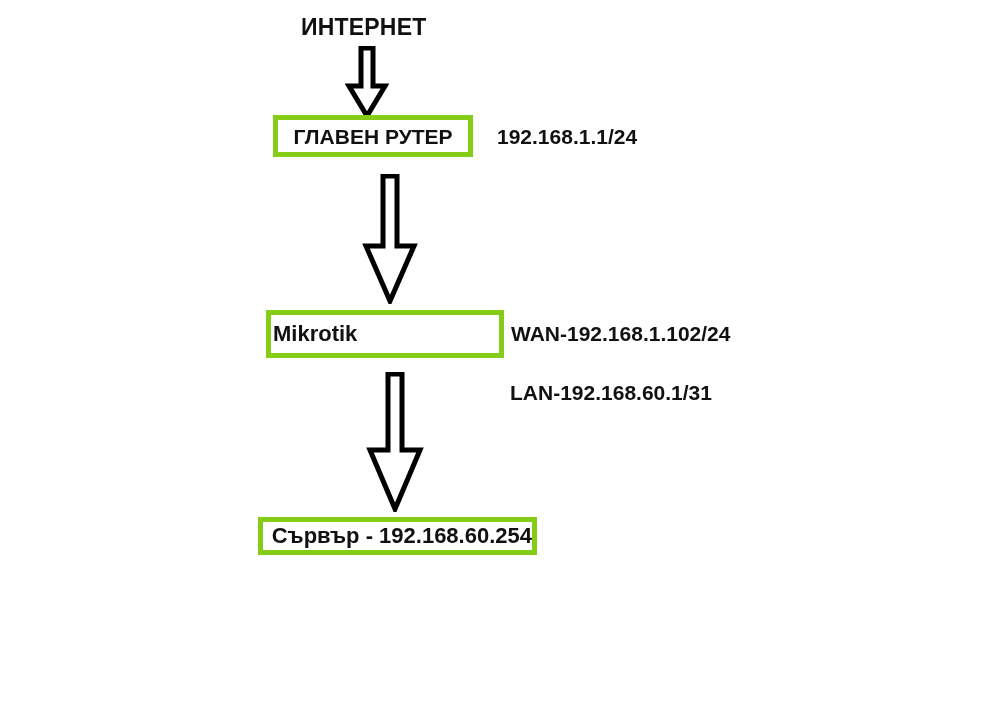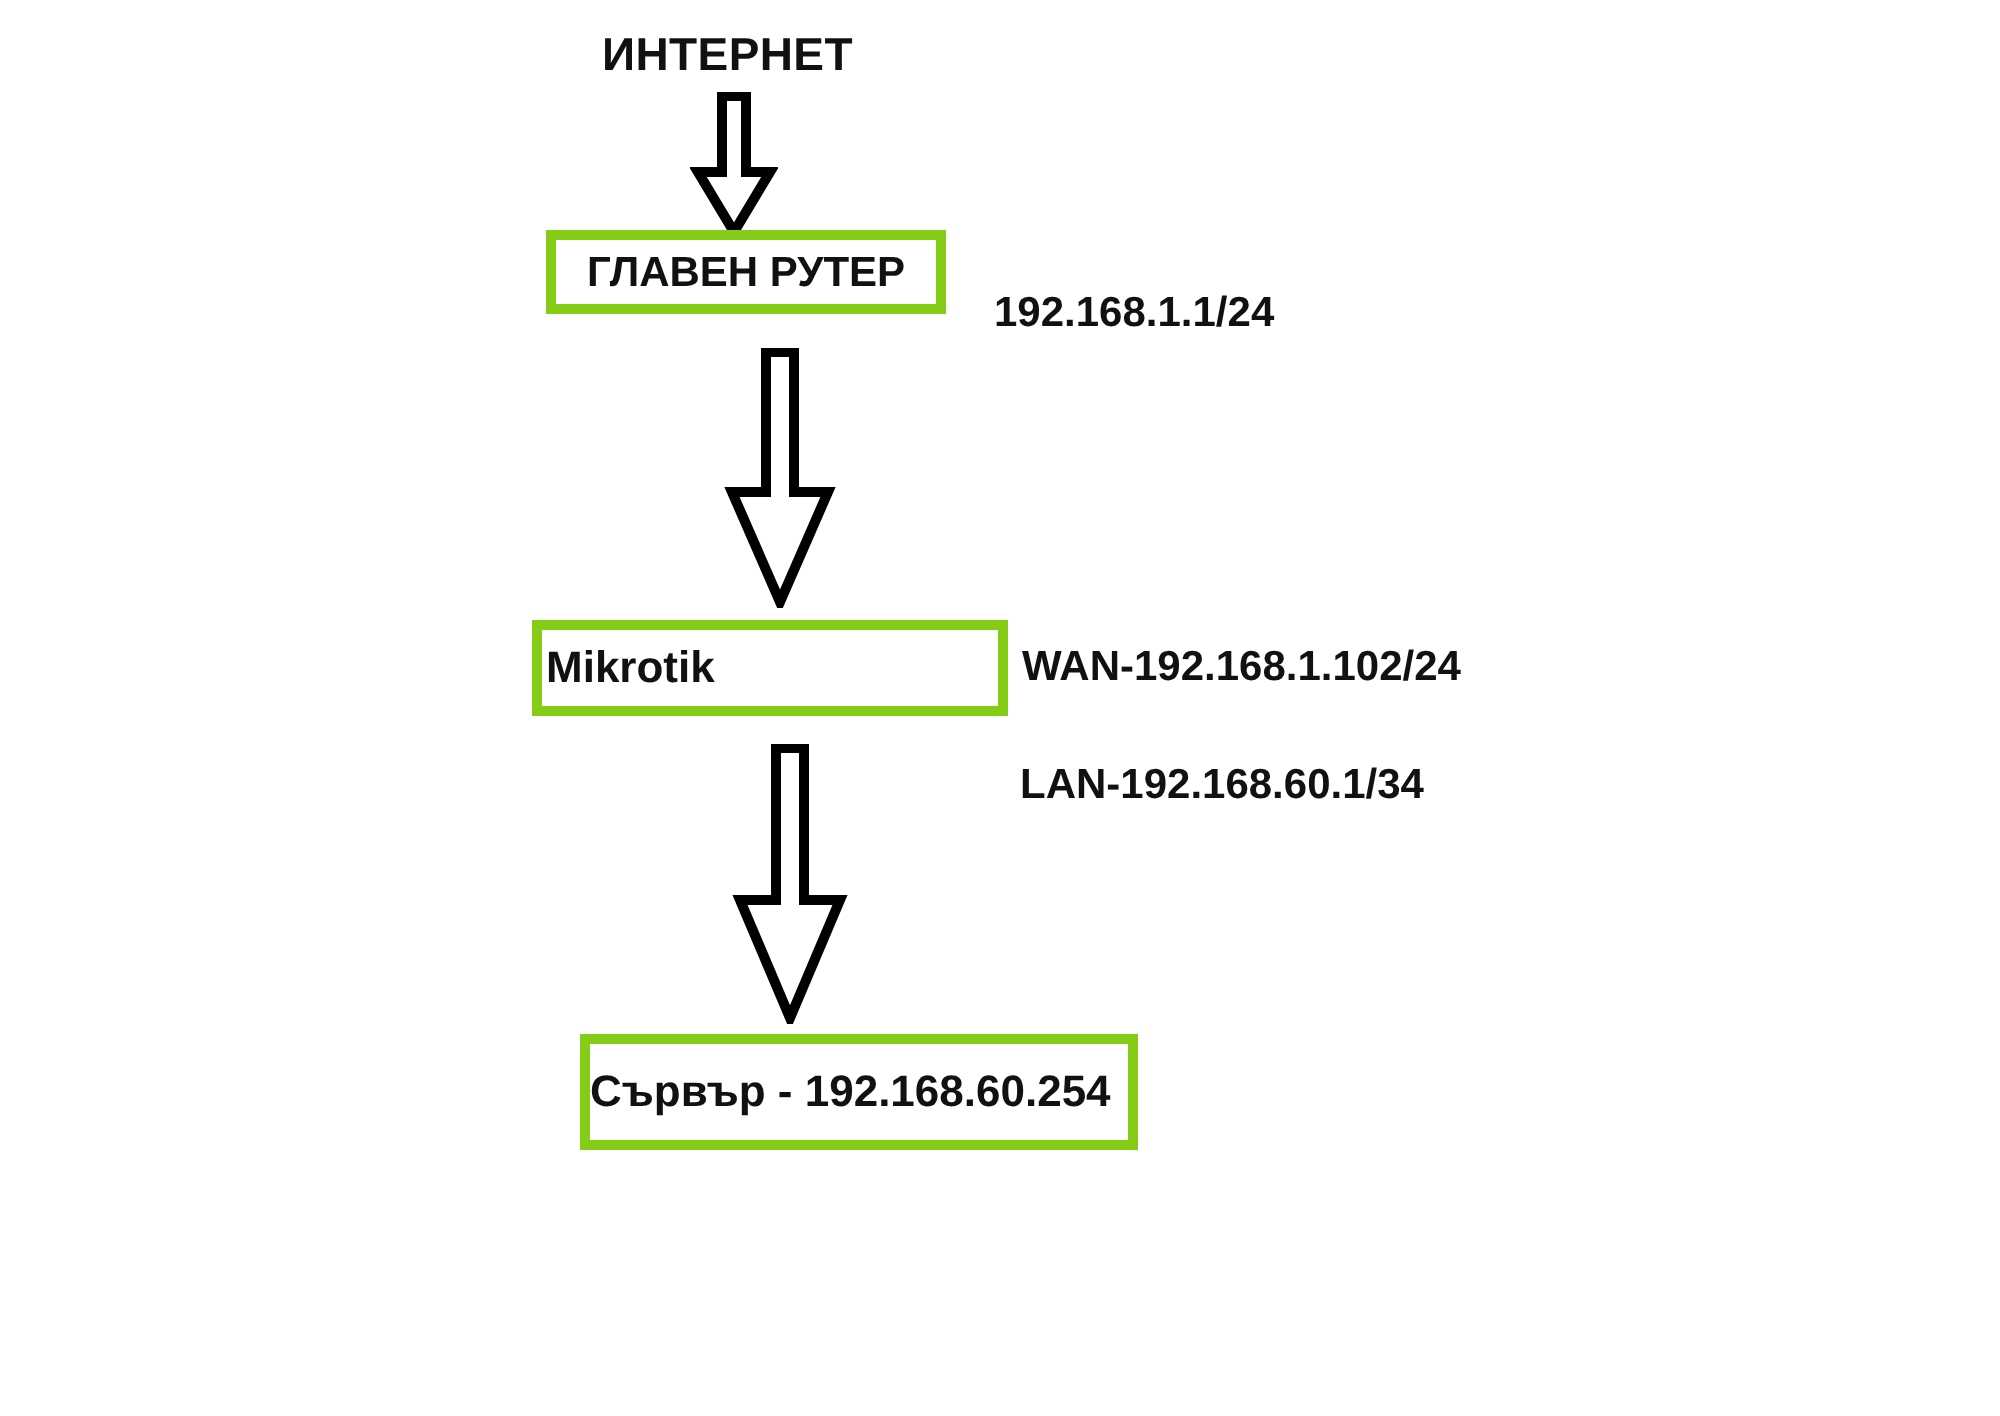--- a/index.html
+++ b/index.html
@@ -31,21 +31,20 @@
   #internet-title {
     left: 301px;
     top: 16px;
     font-size: 23px;
     letter-spacing: 0.2px;
   }
   #ip-main-router {
     left: 497px;
     top: 126px;
     font-size: 21px;
-    margin-top: 20px;
   }
   #ip-wan {
     left: 511px;
     top: 323px;
     font-size: 21px;
   }
   #ip-lan {
     left: 510px;
     top: 382px;
     font-size: 21px;
@@ -80,25 +79,25 @@
     left: 266px;
     top: 310px;
     width: 238px;
     height: 48px;
     justify-content: flex-start;
     padding-left: 2px;
   }
   #box-mikrotik .node-text { font-size: 22px; }
 
   #box-server {
-    left: 290px;
+    left: 258px;
     top: 517px;
     width: 279px;
-    height: 58px;
-    justify-content: flex-start;
+    height: 38px;
+    justify-content: flex-end;
   }
   #box-server .node-text { font-size: 22px; }
 
   
   .arrow {
     position: absolute;
   }
   #arrow-internet-to-router { left: 345px; top: 46px;  width: 44px;  height: 72px; }
   #arrow-router-to-mikrotik { left: 362px; top: 174px; width: 56px;  height: 130px; }
   #arrow-mikrotik-to-server { left: 366px; top: 372px; width: 58px;  height: 140px; }
@@ -127,21 +126,21 @@
       <polygon points="21,2 35,2 35,72 52,72 28,127 4,72 21,72" fill="#ffffff" stroke="#000000" stroke-width="5" stroke-linejoin="miter"></polygon>
     </svg>
   </div>
 
   <div class="node-box" id="box-mikrotik">
     <span class="node-text">Mikrotik</span>
   </div>
 
   <div class="label" id="ip-wan">WAN-192.168.1.102/24</div>
 
-  <div class="label" id="ip-lan">LAN-192.168.60.1/34</div>
+  <div class="label" id="ip-lan">LAN-192.168.60.1/31</div>
 
   <div class="arrow" id="arrow-mikrotik-to-server">
     <svg viewBox="0 0 58 140" width="58" height="140" preserveAspectRatio="none">
       <polygon points="22,2 36,2 36,78 54,78 29,137 4,78 22,78" fill="#ffffff" stroke="#000000" stroke-width="5" stroke-linejoin="miter"></polygon>
     </svg>
   </div>
 
   <div class="node-box" id="box-server">
     <span class="node-text">Сървър - 192.168.60.254</span>
   </div>

